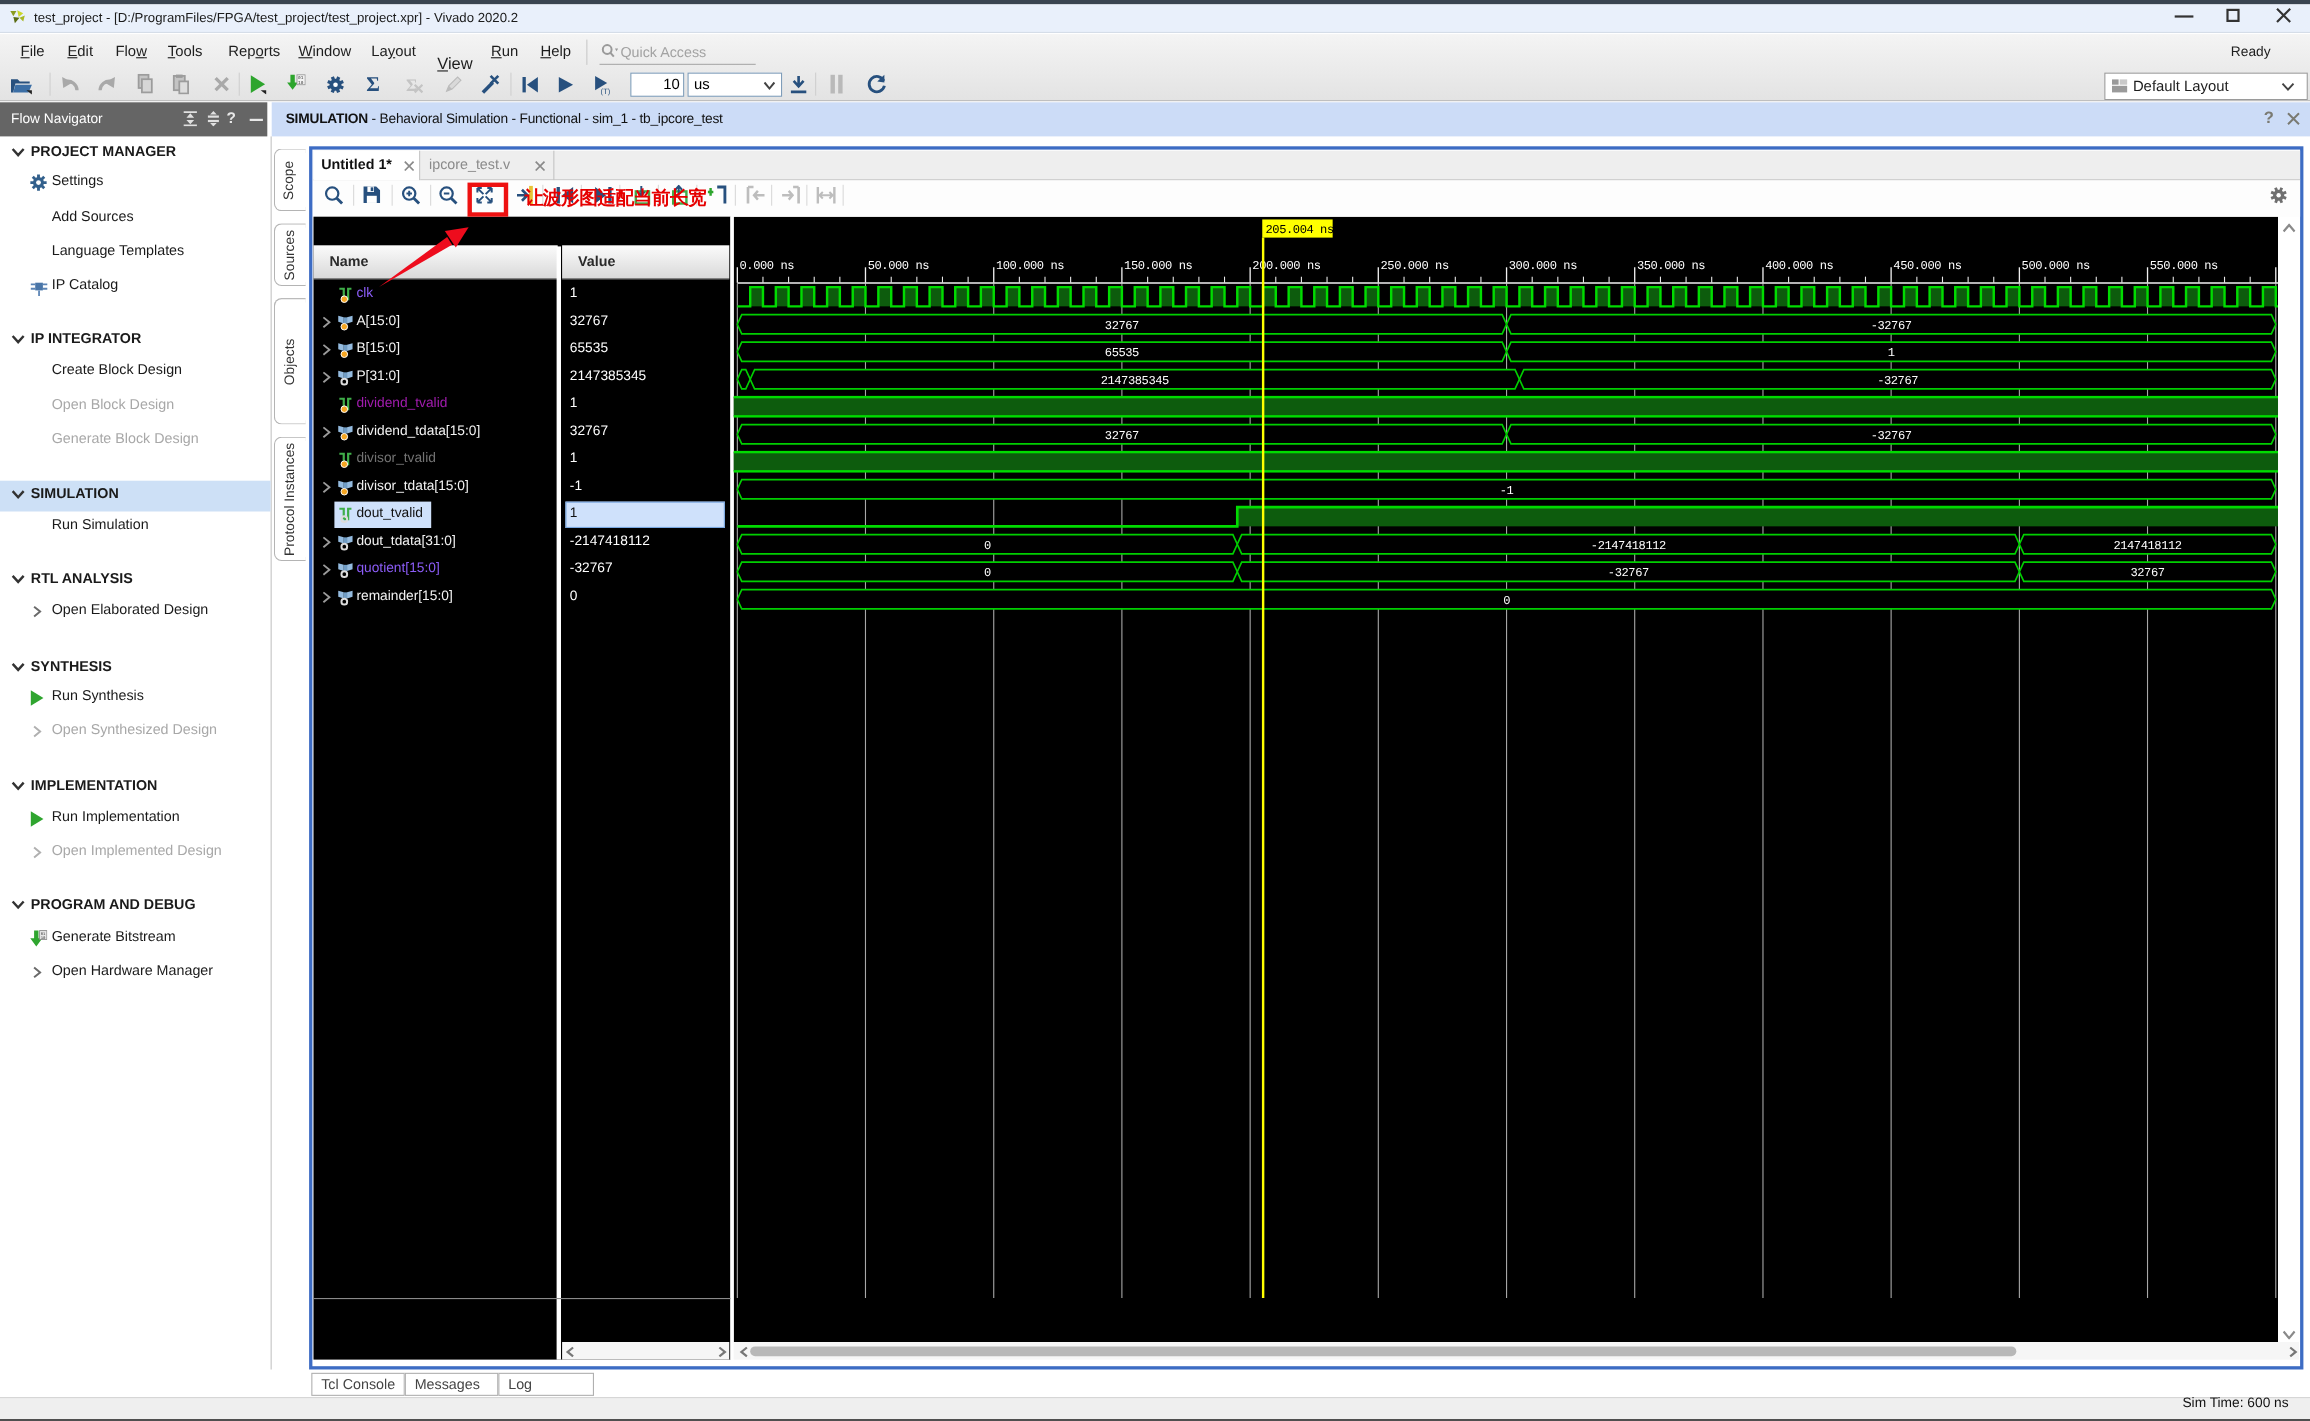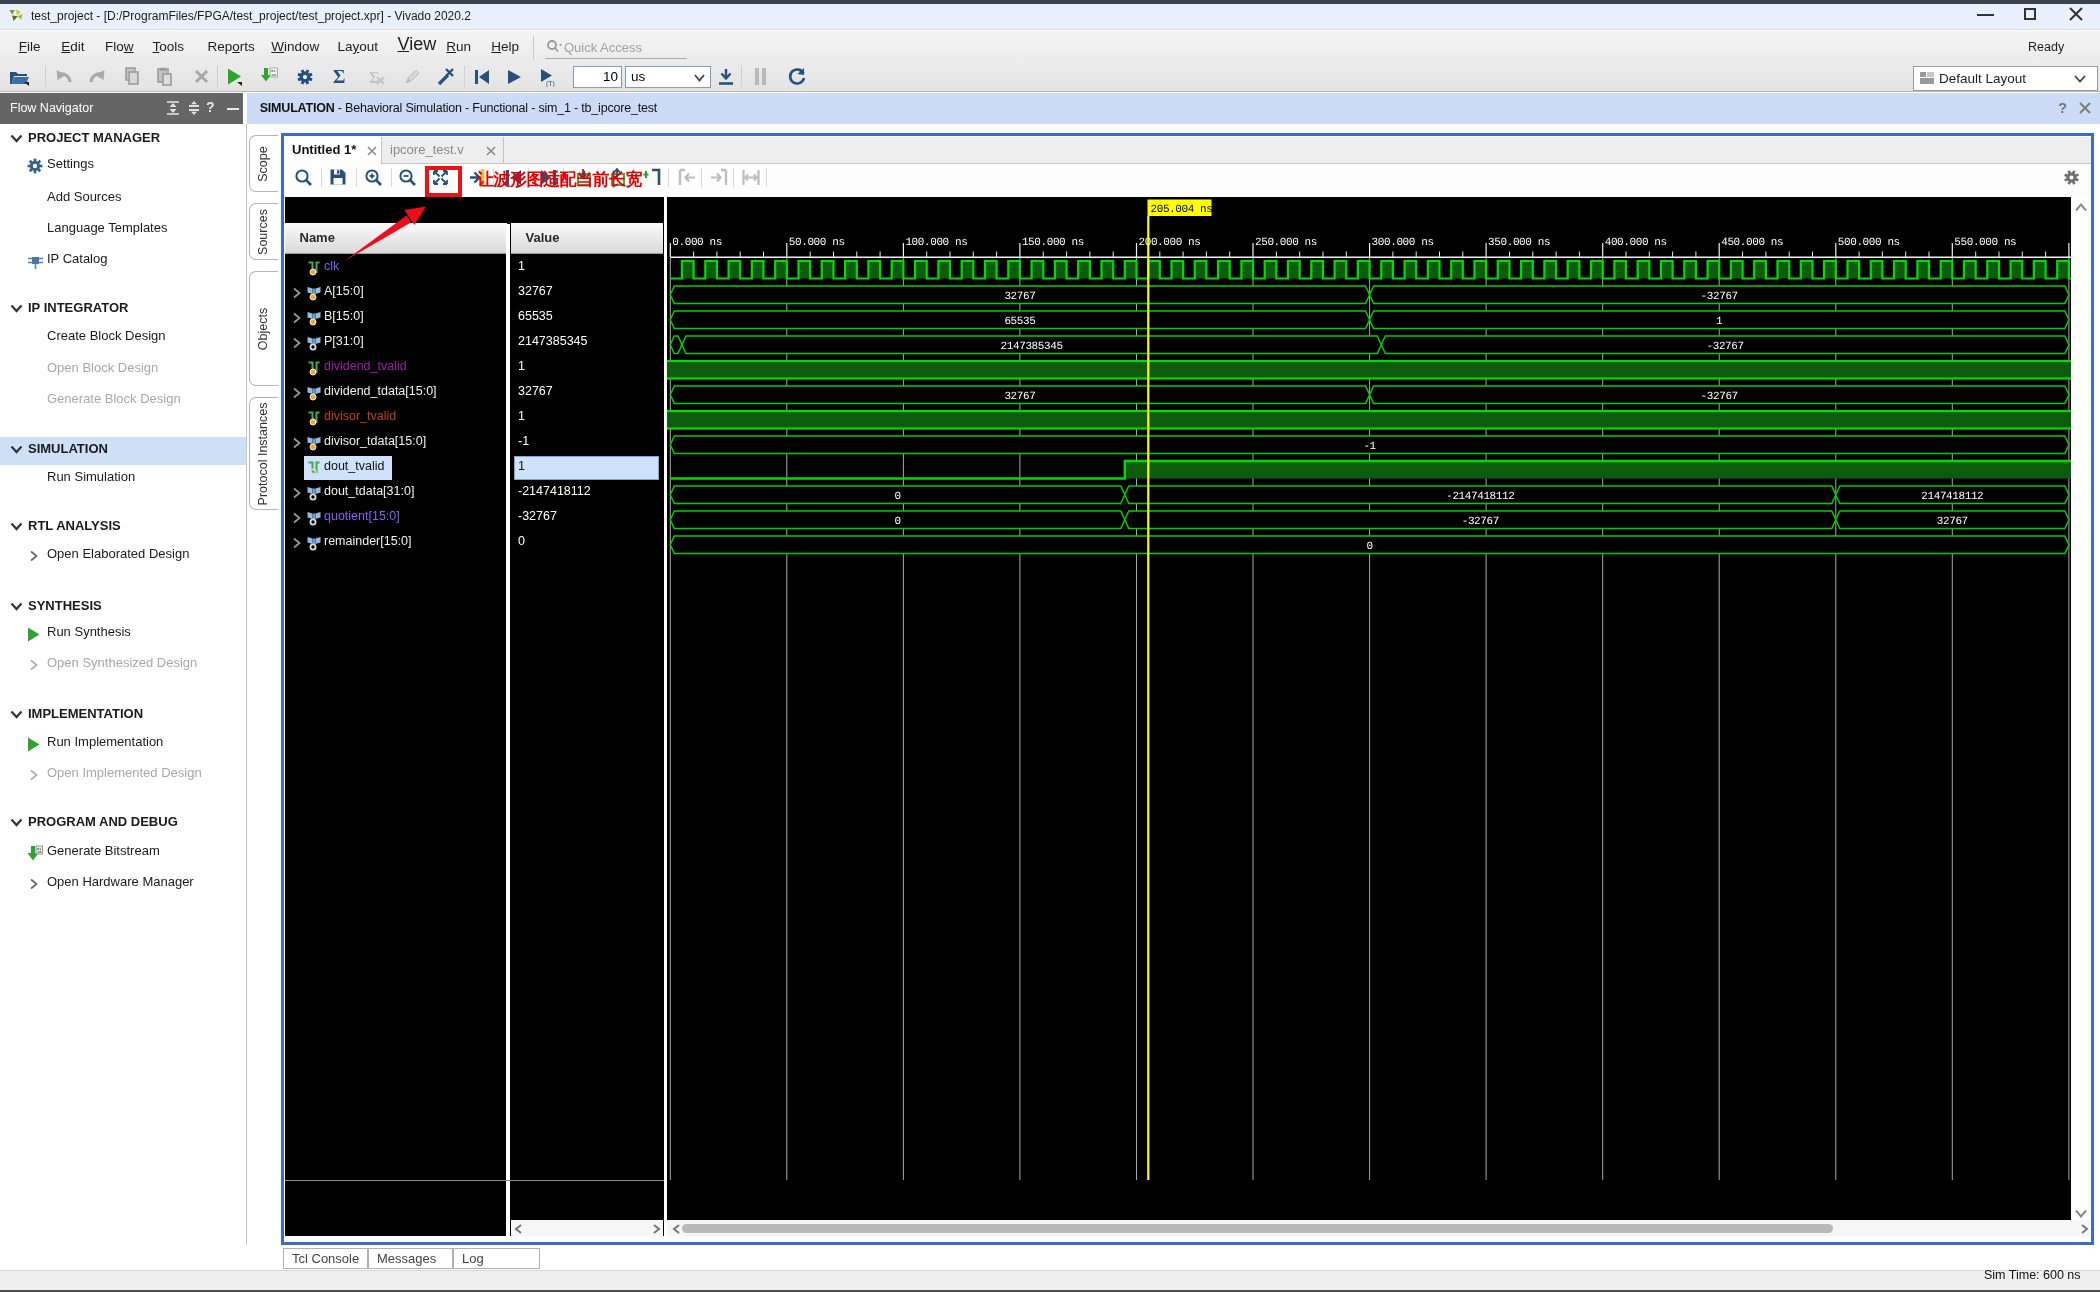--- a/index.html
+++ b/index.html
@@ -25,21 +25,21 @@
     <path d="M1 1 L13 13 M13 1 L1 13" stroke="#333" stroke-width="2"></path>
   </svg>
 <div class="a" style="left:0;top:31px;width:2100px;height:61px;background:linear-gradient(#f4f4f4,#e3e3e3);border-bottom:1px solid #b9b9b9"></div>
 <div class="a" style="left:18.7px;top:39px;font-size:13.5px;color:#1d1d1d"><u>F</u>ile</div>
 <div class="a" style="left:61.3px;top:39px;font-size:13.5px;color:#1d1d1d"><u>E</u>dit</div>
 <div class="a" style="left:105px;top:39px;font-size:13.5px;color:#1d1d1d">Flo<u>w</u></div>
 <div class="a" style="left:152.5px;top:39px;font-size:13.5px;color:#1d1d1d"><u>T</u>ools</div>
 <div class="a" style="left:207.5px;top:39px;font-size:13.5px;color:#1d1d1d">Rep<u>o</u>rts</div>
 <div class="a" style="left:271.3px;top:39px;font-size:13.5px;color:#1d1d1d"><u>W</u>indow</div>
 <div class="a" style="left:337.5px;top:39px;font-size:13.5px;color:#1d1d1d">La<u>y</u>out</div>
-<div class="a" style="left:397.5px;top:34px;font-size:18px;color:#1d1d1d"><u>V</u>iew</div>
+<div class="a" style="left:397.5px;top:50px;font-size:15px;color:#1d1d1d"><u>V</u>iew</div>
 <div class="a" style="left:446.3px;top:39px;font-size:13.5px;color:#1d1d1d"><u>R</u>un</div>
 <div class="a" style="left:491.3px;top:39px;font-size:13.5px;color:#1d1d1d"><u>H</u>elp</div>
 <div class="a" style="left:533px;top:36px;width:1px;height:23px;background:#c9c9c9"></div>
 <svg class="a" style="left:546px;top:39px" width="16" height="14" viewBox="0 0 16 14">
     <circle cx="6" cy="6" r="4" fill="none" stroke="#9a9a9a" stroke-width="1.8"></circle>
     <line x1="9" y1="9" x2="12" y2="12.5" stroke="#9a9a9a" stroke-width="1.8"></line>
     <path d="M13 5 L16 5 L14.5 7.5 Z" fill="#9a9a9a"></path>
   </svg>
 <div class="a" style="left:564px;top:40px;font-size:13px;color:#a2a2a2">Quick Access</div>
 <div class="a" style="left:545px;top:57.5px;width:142px;height:1px;background:#aaa"></div>
@@ -459,21 +459,21 @@
     <path d="M14.5 2 L9.5 3.5 L9.5 9 L14.5 7.5 Z" fill="#94bbdf"></path>
     <rect x="6.5" y="3.5" width="3" height="5.5" fill="#6f9cc4"></rect>
     <circle cx="7" cy="12" r="3" fill="#f5a623" stroke="#fff" stroke-width="0.9"></circle>
   </svg>
 <div class="a" style="left:324px;top:384px;font-size:12.5px;color:#f2f2f2">dividend_tdata[15:0]</div>
 <div class="a" style="left:518px;top:384px;font-size:12.5px;color:#fff">32767</div>
 <svg class="a" style="left:306px;top:410px" width="16" height="16" viewBox="0 0 16 16">
     <path d="M2.5 2.5 L6.5 2.5 L6.5 12 M6.5 12 L10.5 12 L10.5 2.5 L13.5 2.5" fill="none" stroke="#3fae49" stroke-width="2"></path>
     <circle cx="7" cy="12" r="3" fill="#f5a623" stroke="#fff" stroke-width="0.9"></circle>
   </svg>
-<div class="a" style="left:324px;top:409px;font-size:12.5px;color:#c2410c">divisor_tvalid</div>
+<div class="a" style="left:324px;top:409px;font-size:12.5px;color:#737373">divisor_tvalid</div>
 <div class="a" style="left:518px;top:409px;font-size:12.5px;color:#fff">1</div>
 <svg class="a" style="left:292px;top:437px" width="9" height="12" viewBox="0 0 9 12">
     <path d="M2 1.5 L7.5 6 L2 10.5" fill="none" stroke="#9a9a9a" stroke-width="1.7"></path>
   </svg>
 <svg class="a" style="left:306px;top:435px" width="16" height="16" viewBox="0 0 16 16">
     <path d="M1.5 2 L6.5 3.5 L6.5 9 L1.5 7.5 Z" fill="#94bbdf"></path>
     <path d="M14.5 2 L9.5 3.5 L9.5 9 L14.5 7.5 Z" fill="#94bbdf"></path>
     <rect x="6.5" y="3.5" width="3" height="5.5" fill="#6f9cc4"></rect>
     <circle cx="7" cy="12" r="3" fill="#f5a623" stroke="#fff" stroke-width="0.9"></circle>
   </svg>

